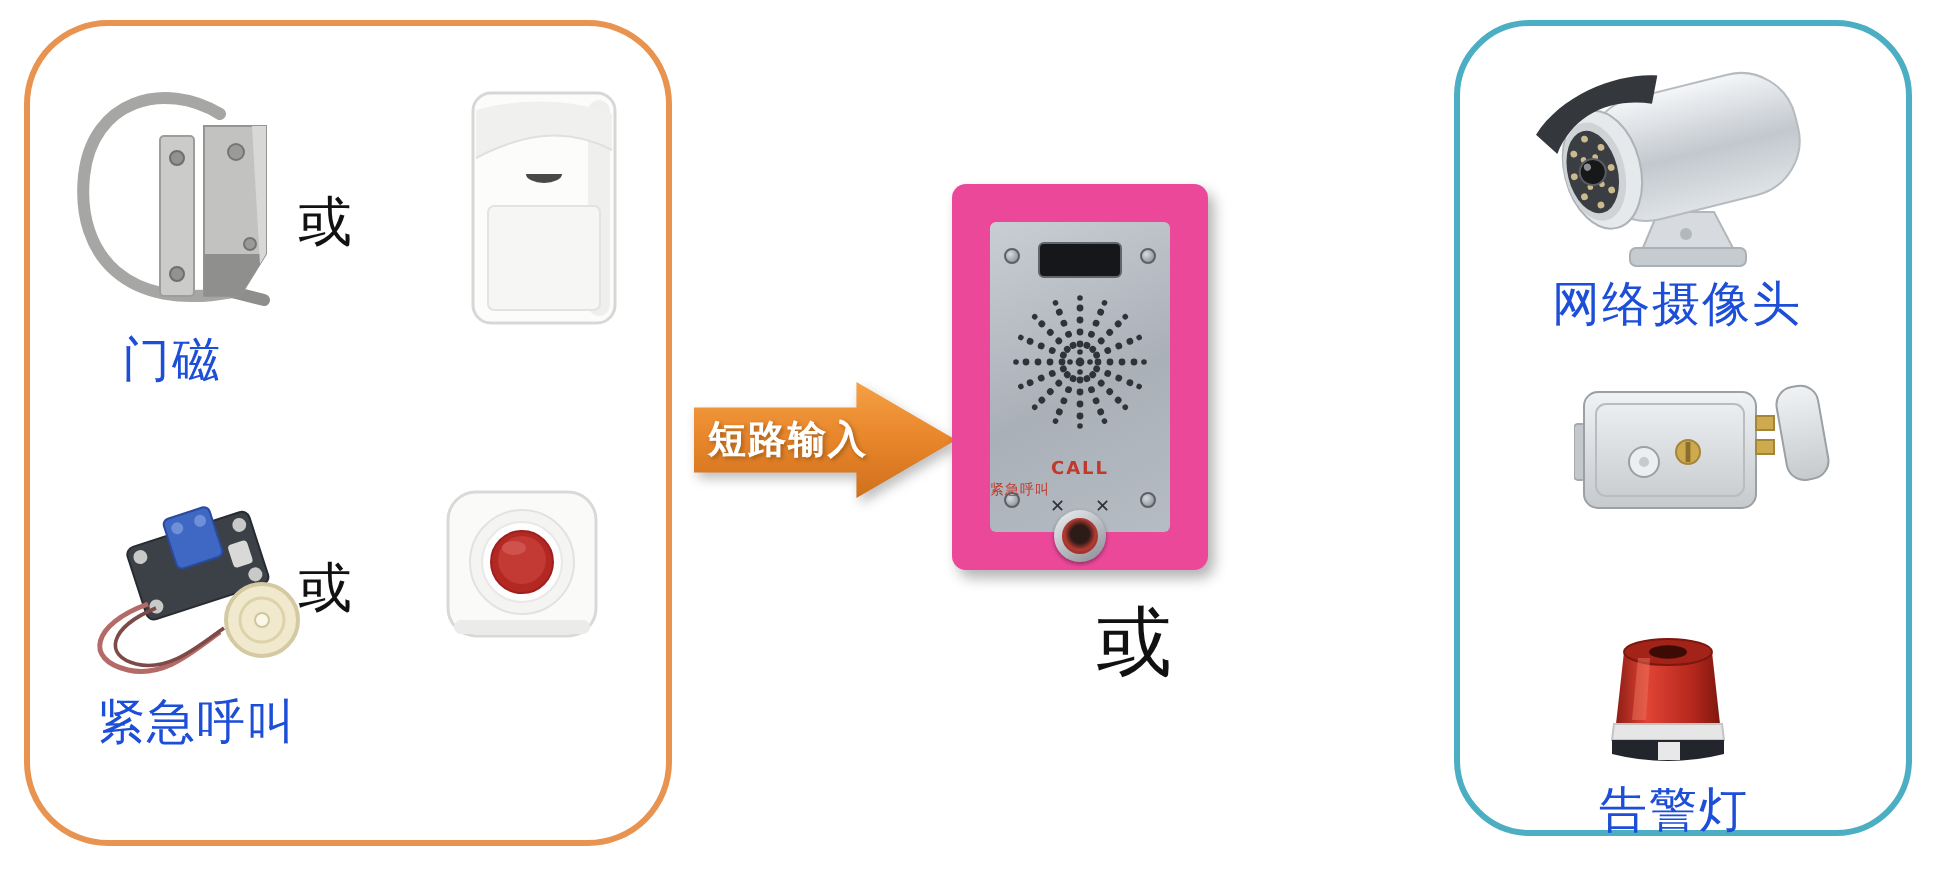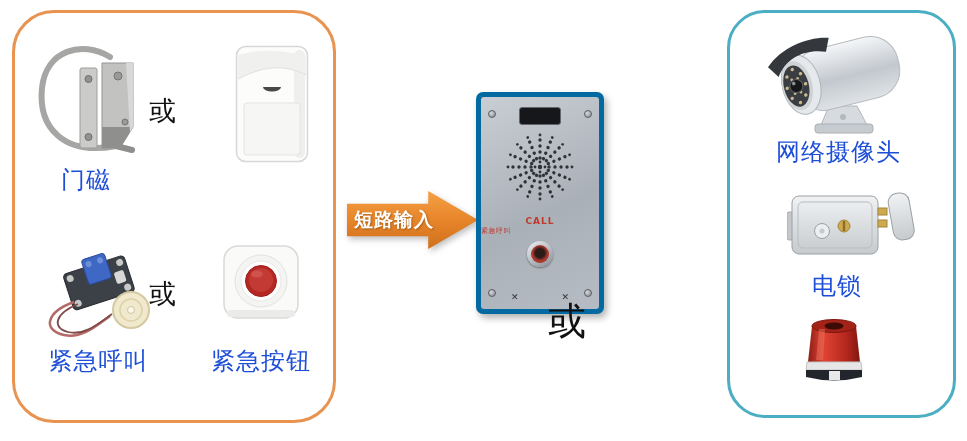--- a/index.html
+++ b/index.html
@@ -19,22 +19,22 @@
   
   .arrow{position:absolute;width:131px;height:58px;filter:drop-shadow(2px 3px 3px rgba(110,110,110,.45));}
   .arrow-shape{width:100%;height:100%;clip-path:polygon(0 22%,62% 22%,62% 0,100% 50%,62% 100%,62% 78%,0 78%);position:relative;}
   .arrow-orange .arrow-shape{background:linear-gradient(180deg,#f5a044 0%,#e8862b 48%,#d0701c 100%);}
   .arrow-teal .arrow-shape{background:linear-gradient(180deg,#58c4d6 0%,#2ba2bc 48%,#1b84a0 100%);}
   .arrow-label{position:absolute;left:7px;top:50%;transform:translateY(-50%);
     font-size:19px;font-weight:bold;color:#fff;letter-spacing:1px;white-space:nowrap;
     text-shadow:1px 1px 2px rgba(90,50,0,.45);}
   .arrow-teal .arrow-label{text-shadow:1px 1px 2px rgba(0,60,70,.45);}
   
-  .intercom{position:absolute;left:476px;top:92px;width:128px;height:222px;background:#0369a1;
-    border-radius:7px;padding:5px;box-sizing:border-box;box-shadow:3px 4px 7px rgba(0,0,0,.3);}
+  .intercom{position:absolute;left:476px;top:92px;width:128px;height:193px;background:#ec4899;
+    border-radius:7px;padding:19px;box-sizing:border-box;box-shadow:3px 4px 7px rgba(0,0,0,.3);}
   .intercom-face{position:relative;width:100%;height:100%;border-radius:3px;
     background:linear-gradient(155deg,#c9ced4 0%,#aab0b8 55%,#b6bcc3 100%);}
   .ic-window{position:absolute;left:50%;top:10px;transform:translateX(-50%);width:40px;height:16px;
     background:#16171a;border-radius:3px;border:1px solid #62666c;}
   .ic-screw{position:absolute;width:8px;height:8px;border-radius:50%;
     background:radial-gradient(circle at 35% 35%,#d6dade,#80858c);border:1px solid #5c6066;box-sizing:border-box;}
   .ic-grille{position:absolute;left:50%;top:34px;transform:translateX(-50%);}
   .ic-call{position:absolute;left:0;right:0;top:120px;text-align:center;color:#c0392b;
     font-size:9px;font-weight:bold;letter-spacing:1px;line-height:9px;}
   .ic-call-sub{position:absolute;left:0;right:0;top:131px;color:#c0392b;
@@ -102,21 +102,20 @@
 
   <svg class="dev-img" style="left:222px;top:244px;" width="79" height="79" viewBox="0 0 79 79">
     <rect x="2" y="2" width="74" height="72" rx="14" fill="#fafaf8" stroke="#d9d9d7" stroke-width="1.5"></rect>
     <rect x="5" y="66" width="68" height="7" rx="3.5" fill="#ebebe9"></rect>
     <circle cx="39" cy="37" r="26" fill="#f4f4f2" stroke="#e2e2e0"></circle>
     <circle cx="39" cy="37" r="20" fill="#fefefe" stroke="#e8e8e6"></circle>
     <circle cx="39" cy="37" r="15.5" fill="#b42824" stroke="#9e201c"></circle>
     <circle cx="39" cy="36" r="12" fill="#c8403b" opacity="0.75"></circle>
     <ellipse cx="35" cy="30" rx="6" ry="3.5" fill="#d8635e" opacity="0.6"></ellipse>
   </svg>
-  <div class="dev-label" style="left:201px;top:345px;width:120px;">紧急按钮</div>
 
   <div class="arrow arrow-orange" style="left:347px;top:191px;">
     <div class="arrow-shape">
       <span class="arrow-label">短路输入</span>
     </div>
   </div>
 
   <div class="intercom">
     <div class="intercom-face">
       <div class="ic-window"></div>
@@ -225,33 +224,33 @@
     <circle cx="35" cy="43" r="7.5" fill="#eceef0" stroke="#9aa0a4"></circle>
     <circle cx="35" cy="43" r="2.5" fill="#c6cacd"></circle>
     <circle cx="57" cy="38" r="6" fill="#cfa94e" stroke="#a5853a"></circle>
     <rect x="55.8" y="33" width="2.4" height="10" fill="#8a6e2e"></rect>
     <rect x="91" y="20" width="9" height="7" fill="#cfa94e" stroke="#a5853a"></rect>
     <rect x="91" y="32" width="9" height="7" fill="#cfa94e" stroke="#a5853a"></rect>
     <g transform="rotate(-10 114 30)">
       <rect x="104" y="5" width="21" height="47" rx="9" fill="url(#lockgrad)" stroke="#9aa0a4"></rect>
     </g>
   </svg>
-  <div class="dev-label" style="left:777px;top:270px;width:120px;">电锁</div>
 
   <svg class="dev-img" style="left:802px;top:314px;" width="64" height="70" viewBox="0 0 64 70">
     <defs>
       <linearGradient id="alarmred" x1="0" y1="0" x2="1" y2="0">
         <stop offset="0" stop-color="#8f1d15"></stop>
           <stop offset="0.3" stop-color="#e04434"></stop>
         <stop offset="0.75" stop-color="#b3261c"></stop>
           <stop offset="1" stop-color="#7e180f"></stop>
       </linearGradient>
     </defs>
     <path d="M10 12 L54 12 L58 48 L6 48 Z" fill="url(#alarmred)"></path>
     <ellipse cx="32" cy="12" rx="22" ry="6.5" fill="#a32318" stroke="#7c170e"></ellipse>
     <ellipse cx="32" cy="12" rx="9.5" ry="3.4" fill="#3c0b06"></ellipse>
     <path d="M17 15 L23 15 L21 46 L14 46 Z" fill="#ef7a63" opacity="0.45"></path>
     <path d="M5 48 L59 48 L60 56 L4 56 Z" fill="#e6e6e6" stroke="#c4c4c4"></path>
     <path d="M4 56 L60 56 L60 63 Q 32 70 4 63 Z" fill="#23252c"></path>
     <rect x="27" y="57" width="11" height="9" fill="#e8e8ea"></rect>
   </svg>
+  <div class="dev-label" style="left:777px;top:389px;width:120px;">告警灯</div>
 
 </div>
 
 </body></html>

